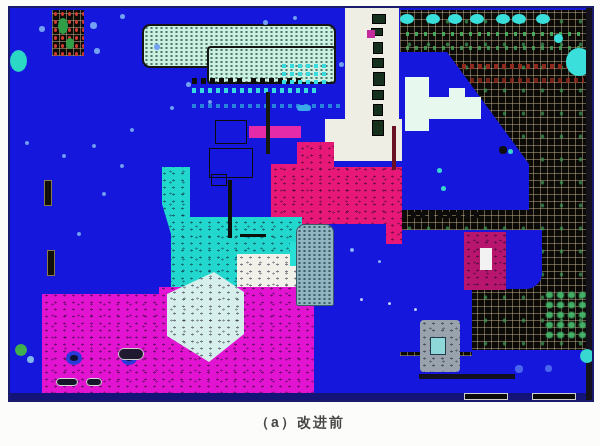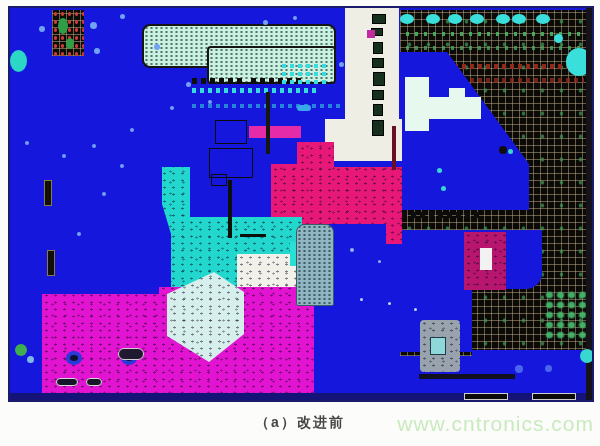--- a/index.html
+++ b/index.html
@@ -147,14 +147,13 @@
       <div class="abs dot" style="left: 431px; top: 178px; width: 5px; height: 5px; background-color: rgb(56, 216, 208);"></div>
       <div class="abs dot" style="left: 489px; top: 138px; width: 8px; height: 8px; background-color: rgb(13, 13, 13);"></div>
       <div class="abs dot" style="left: 498px; top: 141px; width: 5px; height: 5px; background-color: rgb(56, 216, 208);"></div>
       <div class="abs dot" style="left: 350px; top: 290px; width: 3px; height: 3px; background-color: rgb(200, 212, 248);"></div>
       <div class="abs dot" style="left: 378px; top: 294px; width: 3px; height: 3px; background-color: rgb(200, 212, 248);"></div>
       <div class="abs dot" style="left: 404px; top: 300px; width: 3px; height: 3px; background-color: rgb(200, 212, 248);"></div>
       <div class="abs dot" style="left: 340px; top: 240px; width: 4px; height: 4px; background-color: rgb(143, 184, 248);"></div>
       <div class="abs dot" style="left: 368px; top: 252px; width: 3px; height: 3px; background-color: rgb(143, 184, 248);"></div>
     </div>
   <div id="caption">（a）改进前</div>
-  <div id="watermark">www.cntronics.com</div>
 </div>
 
 </body></html>

